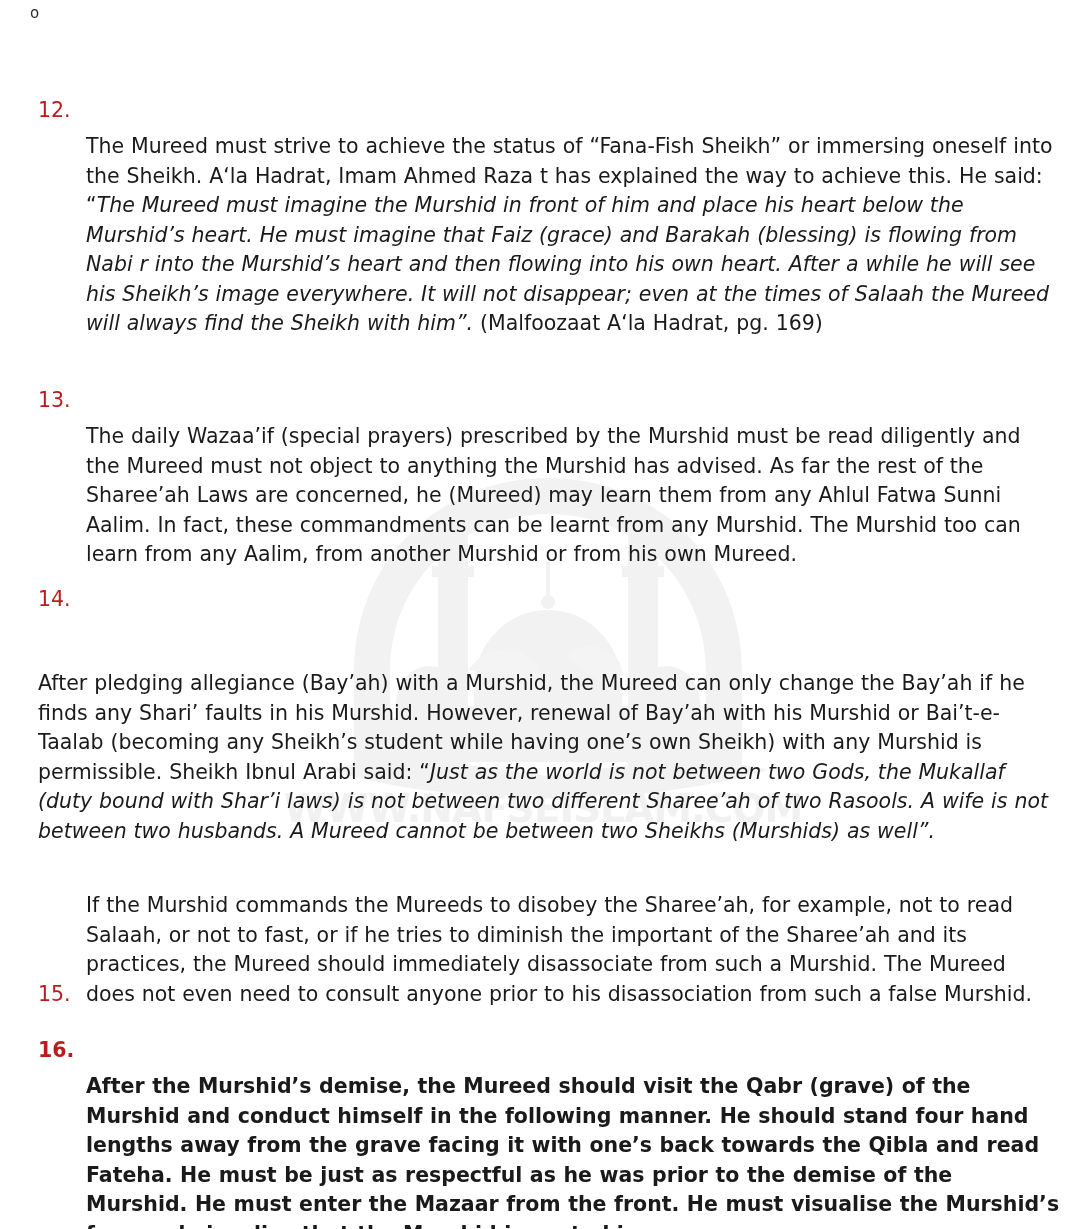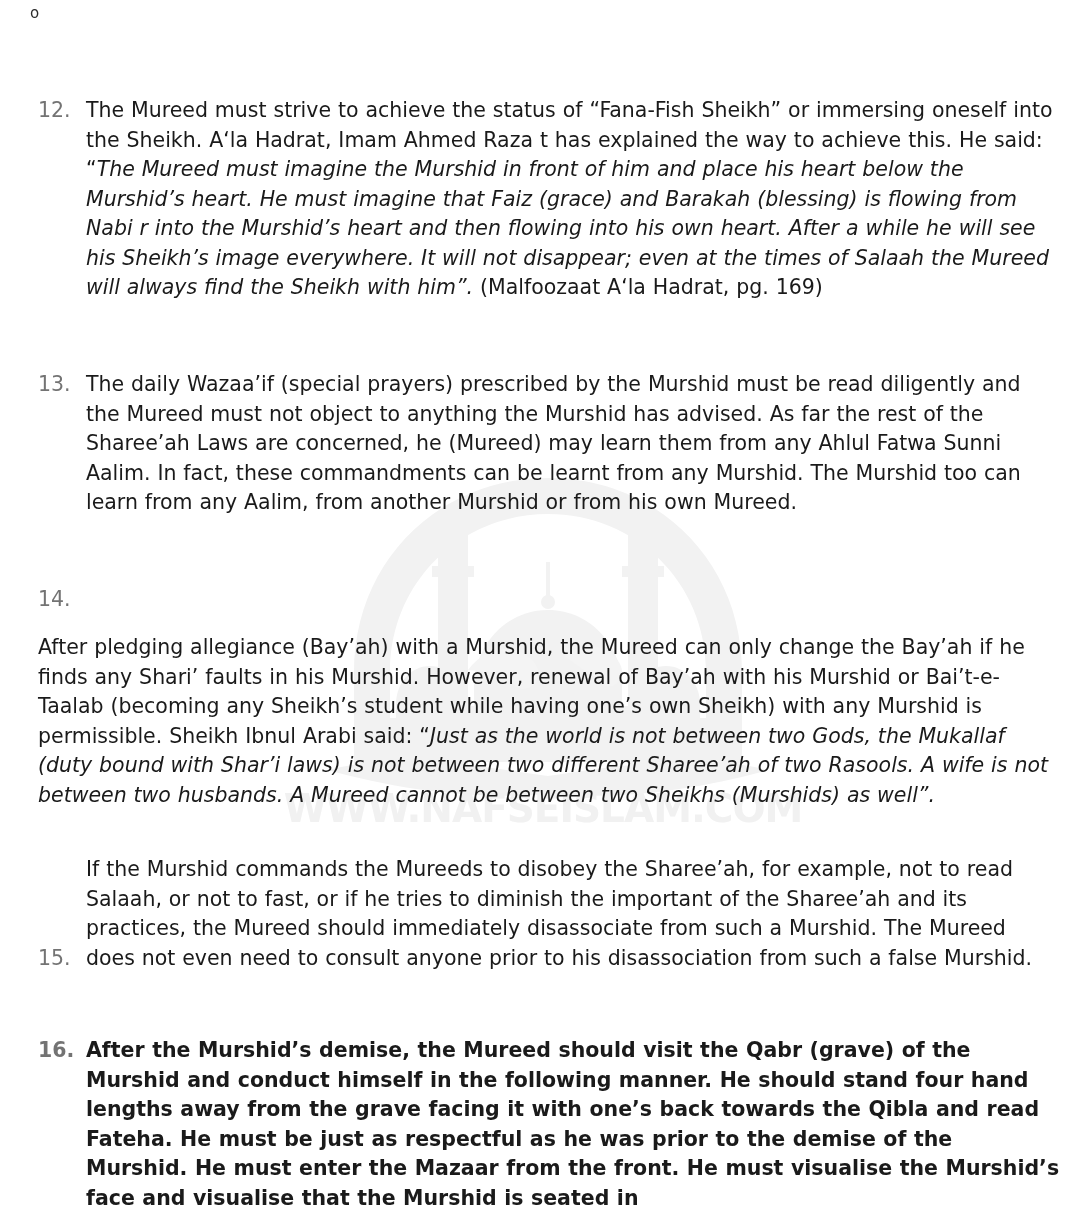--- a/index.html
+++ b/index.html
@@ -78,38 +78,39 @@
     position: absolute;
     left: 38px;
     width: 1022px;
     display: flex;
     align-items: flex-start;
   }
   .para-num {
     flex: 0 0 48px;
     font-size: 20.5px;
     line-height: 29.5px;
-    color: #737373;
+    color: #b91c1c;
   }
   .para-body {
     flex: 1 1 auto;
     font-size: 20.5px;
     line-height: 29.5px;
     color: #1a1a1a;
     text-align: left;
     word-spacing: 0.4px;
+    margin-top: 36px;
   }
   .para-body i,
   .para-body em {
     font-style: italic;
   }
 
   
   #para-12 { top: 96px; }
-  #para-13 { top: 370px; }
+  #para-13 { top: 386px; }
   #para-14 { top: 585px; flex-direction: column; }
   #para-15 { top: 855px; align-items: flex-end; }
   #para-16 { top: 1036px; font-weight: bold; }
 </style>
 </head>
 <body>
 
 <div class="page">
 
   <div class="watermark">

